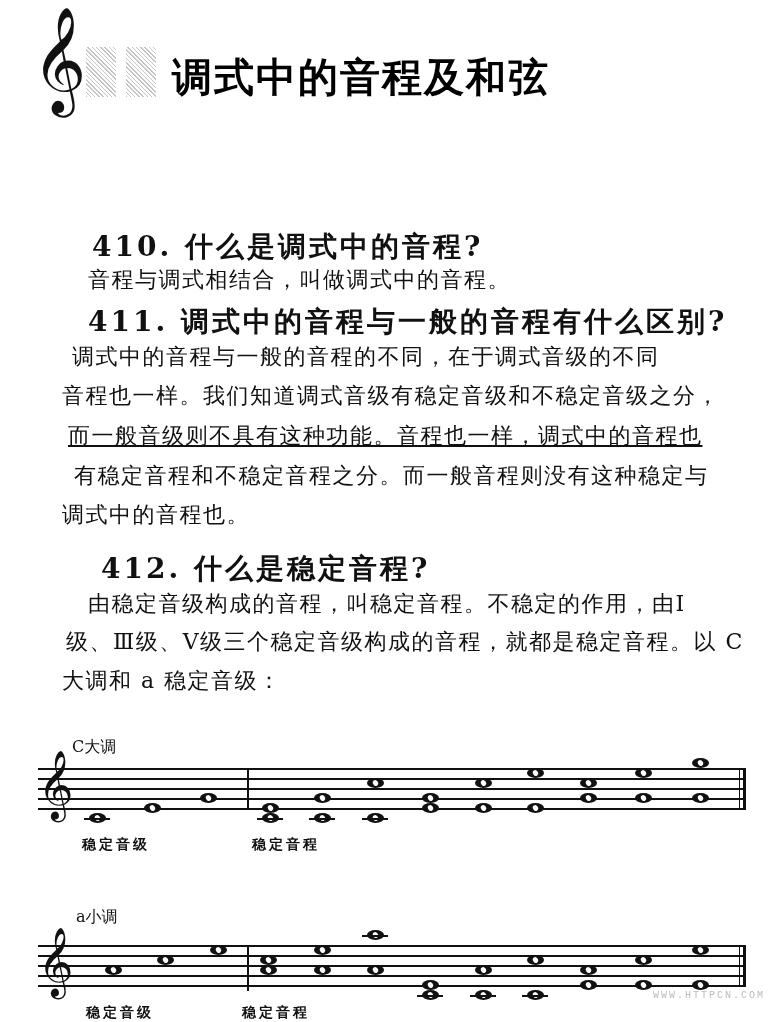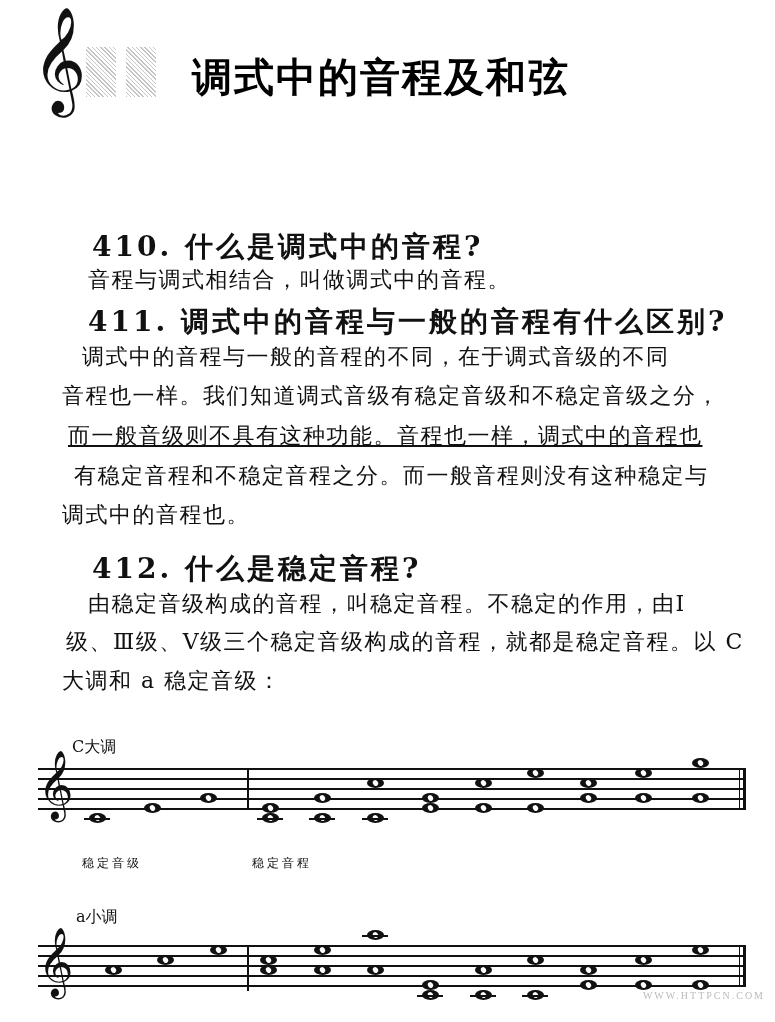--- a/index.html
+++ b/index.html
@@ -1,64 +1,64 @@
 <!DOCTYPE html>
 <html><head>
 <meta charset="utf-8">
 <style>
   html, body { margin: 0; padding: 0; background: #ffffff; }
   body { width: 775px; height: 1022px; position: relative; overflow: hidden;
          font-family: "DejaVu Serif", "Liberation Serif", serif; color: #111; }
   .abs { position: absolute; }
   .title { left: 172px; top: 50px; font-family: "DejaVu Sans", "Liberation Sans", sans-serif;
-           font-weight: bold; font-size: 40px; letter-spacing: 2px; color: #000; white-space: nowrap; margin-left: 20px; }
+           font-weight: bold; font-size: 40px; letter-spacing: 2px; color: #000; white-space: nowrap; }
   .clef-big { left: 32px; top: 14px; font-size: 92px; line-height: 1; font-family: "DejaVu Sans", sans-serif; }
   .badge { left: 86px; top: 47px; width: 74px; height: 52px; }
   .badge span { position: absolute; top: 0; width: 30px; height: 50px;
                 background: repeating-linear-gradient(45deg, #bbb 0 1px, #fff 1px 3px),
                             repeating-linear-gradient(-45deg, #999 0 1px, transparent 1px 4px); opacity: .85; }
   .q { font-size: 28px; font-weight: bold; white-space: nowrap; letter-spacing: 3px; }
   .p { font-size: 22px; white-space: nowrap; letter-spacing: 1.5px; }
-  .lbl { font-size: 12px; font-weight: normal; white-space: nowrap; letter-spacing: 3px; margin-top: 19px; }
+  .lbl { font-size: 14px; font-weight: bold; white-space: nowrap; letter-spacing: 3px; }
   .staff { position: absolute; left: 38px; width: 708px; height: 41px; }
   .staff .line { position: absolute; left: 0; right: 0; height: 1.5px; background: #111; }
   .staff .bar { position: absolute; width: 1.5px; background: #111; top: 0; height: 41px; }
   .staff .endbar { position: absolute; right: 0; width: 3px; background: #111; top: 0; height: 41px; }
   .staff .endbar2 { position: absolute; right: 6px; width: 1.2px; background: #111; top: 0; height: 41px; }
   .clef-small { position: absolute; left: 0px; font-size: 60px; line-height: 1; font-family: "DejaVu Sans", sans-serif; }
   .note { position: absolute; width: 17px; height: 10px; margin-left: -8.5px; margin-top: -5px;
           border-radius: 50%; background: #111; }
   .note::after { content: ""; position: absolute; left: 6px; top: 2px; width: 5px; height: 6px;
                  background: #fff; border-radius: 50%; transform: rotate(-35deg); }
   .ledger { position: absolute; width: 26px; height: 1.5px; margin-left: -13px; background: #111; }
   .key-label { font-size: 16px; white-space: nowrap; }
   .wm { right: 10px; top: 990px; font-size: 10px; color: #bbb; letter-spacing: 2px;
-        font-family: Liberation Serif, serif; }
+        font-family: Liberation Mono, monospace; }
 </style>
 </head>
 <body>
 
 <div class="abs clef-big">𝄞</div>
 <div class="abs badge">
   <span style="left:0"></span>
     <span style="left:40px"></span>
 </div>
 <div class="abs title">调式中的音程及和弦</div>
 
 <div class="abs q" style="left:92px; top:228px;">410. 什么是调式中的音程?</div>
 <div class="abs p" style="left:88px; top:265px;">音程与调式相结合，叫做调式中的音程。</div>
 
 <div class="abs q" style="left:88px; top:303px;">411. 调式中的音程与一般的音程有什么区别?</div>
-<div class="abs p" style="left:82px; top:342px;">调式中的音程与一般的音程的不同，在于调式音级的不同</div>
+<div class="abs p" style="left:72px; top:342px;">调式中的音程与一般的音程的不同，在于调式音级的不同</div>
 <div class="abs p" style="left:62px; top:381px;">音程也一样。我们知道调式音级有稳定音级和不稳定音级之分，</div>
 <div class="abs p" style="left:68px; top:421px;text-decoration:underline;">而一般音级则不具有这种功能。音程也一样，调式中的音程也</div>
 <div class="abs p" style="left:74px; top:461px;">有稳定音程和不稳定音程之分。而一般音程则没有这种稳定与</div>
 <div class="abs p" style="left:62px; top:500px;">调式中的音程也。</div>
 
-<div class="abs q" style="left:92px; top:550px;">412. 什么是稳定音程?</div>
+<div class="abs q" style="left:101px; top:550px;">412. 什么是稳定音程?</div>
 <div class="abs p" style="left:88px; top:589px;">由稳定音级构成的音程，叫稳定音程。不稳定的作用，由Ⅰ</div>
 <div class="abs p" style="left:66px; top:627px;">级、Ⅲ级、Ⅴ级三个稳定音级构成的音程，就都是稳定音程。以 C</div>
 <div class="abs p" style="left:62px; top:666px;">大调和 a 稳定音级：</div>
 
 <div class="abs key-label" style="left:72px; top:737px;">C大调</div>
 <div class="staff" id="staff0" style="top:768px;">
   <div class="line" style="top:0"></div>
   <div class="line" style="top:10px"></div>
   <div class="line" style="top:20px"></div>
   <div class="line" style="top:30px"></div>

